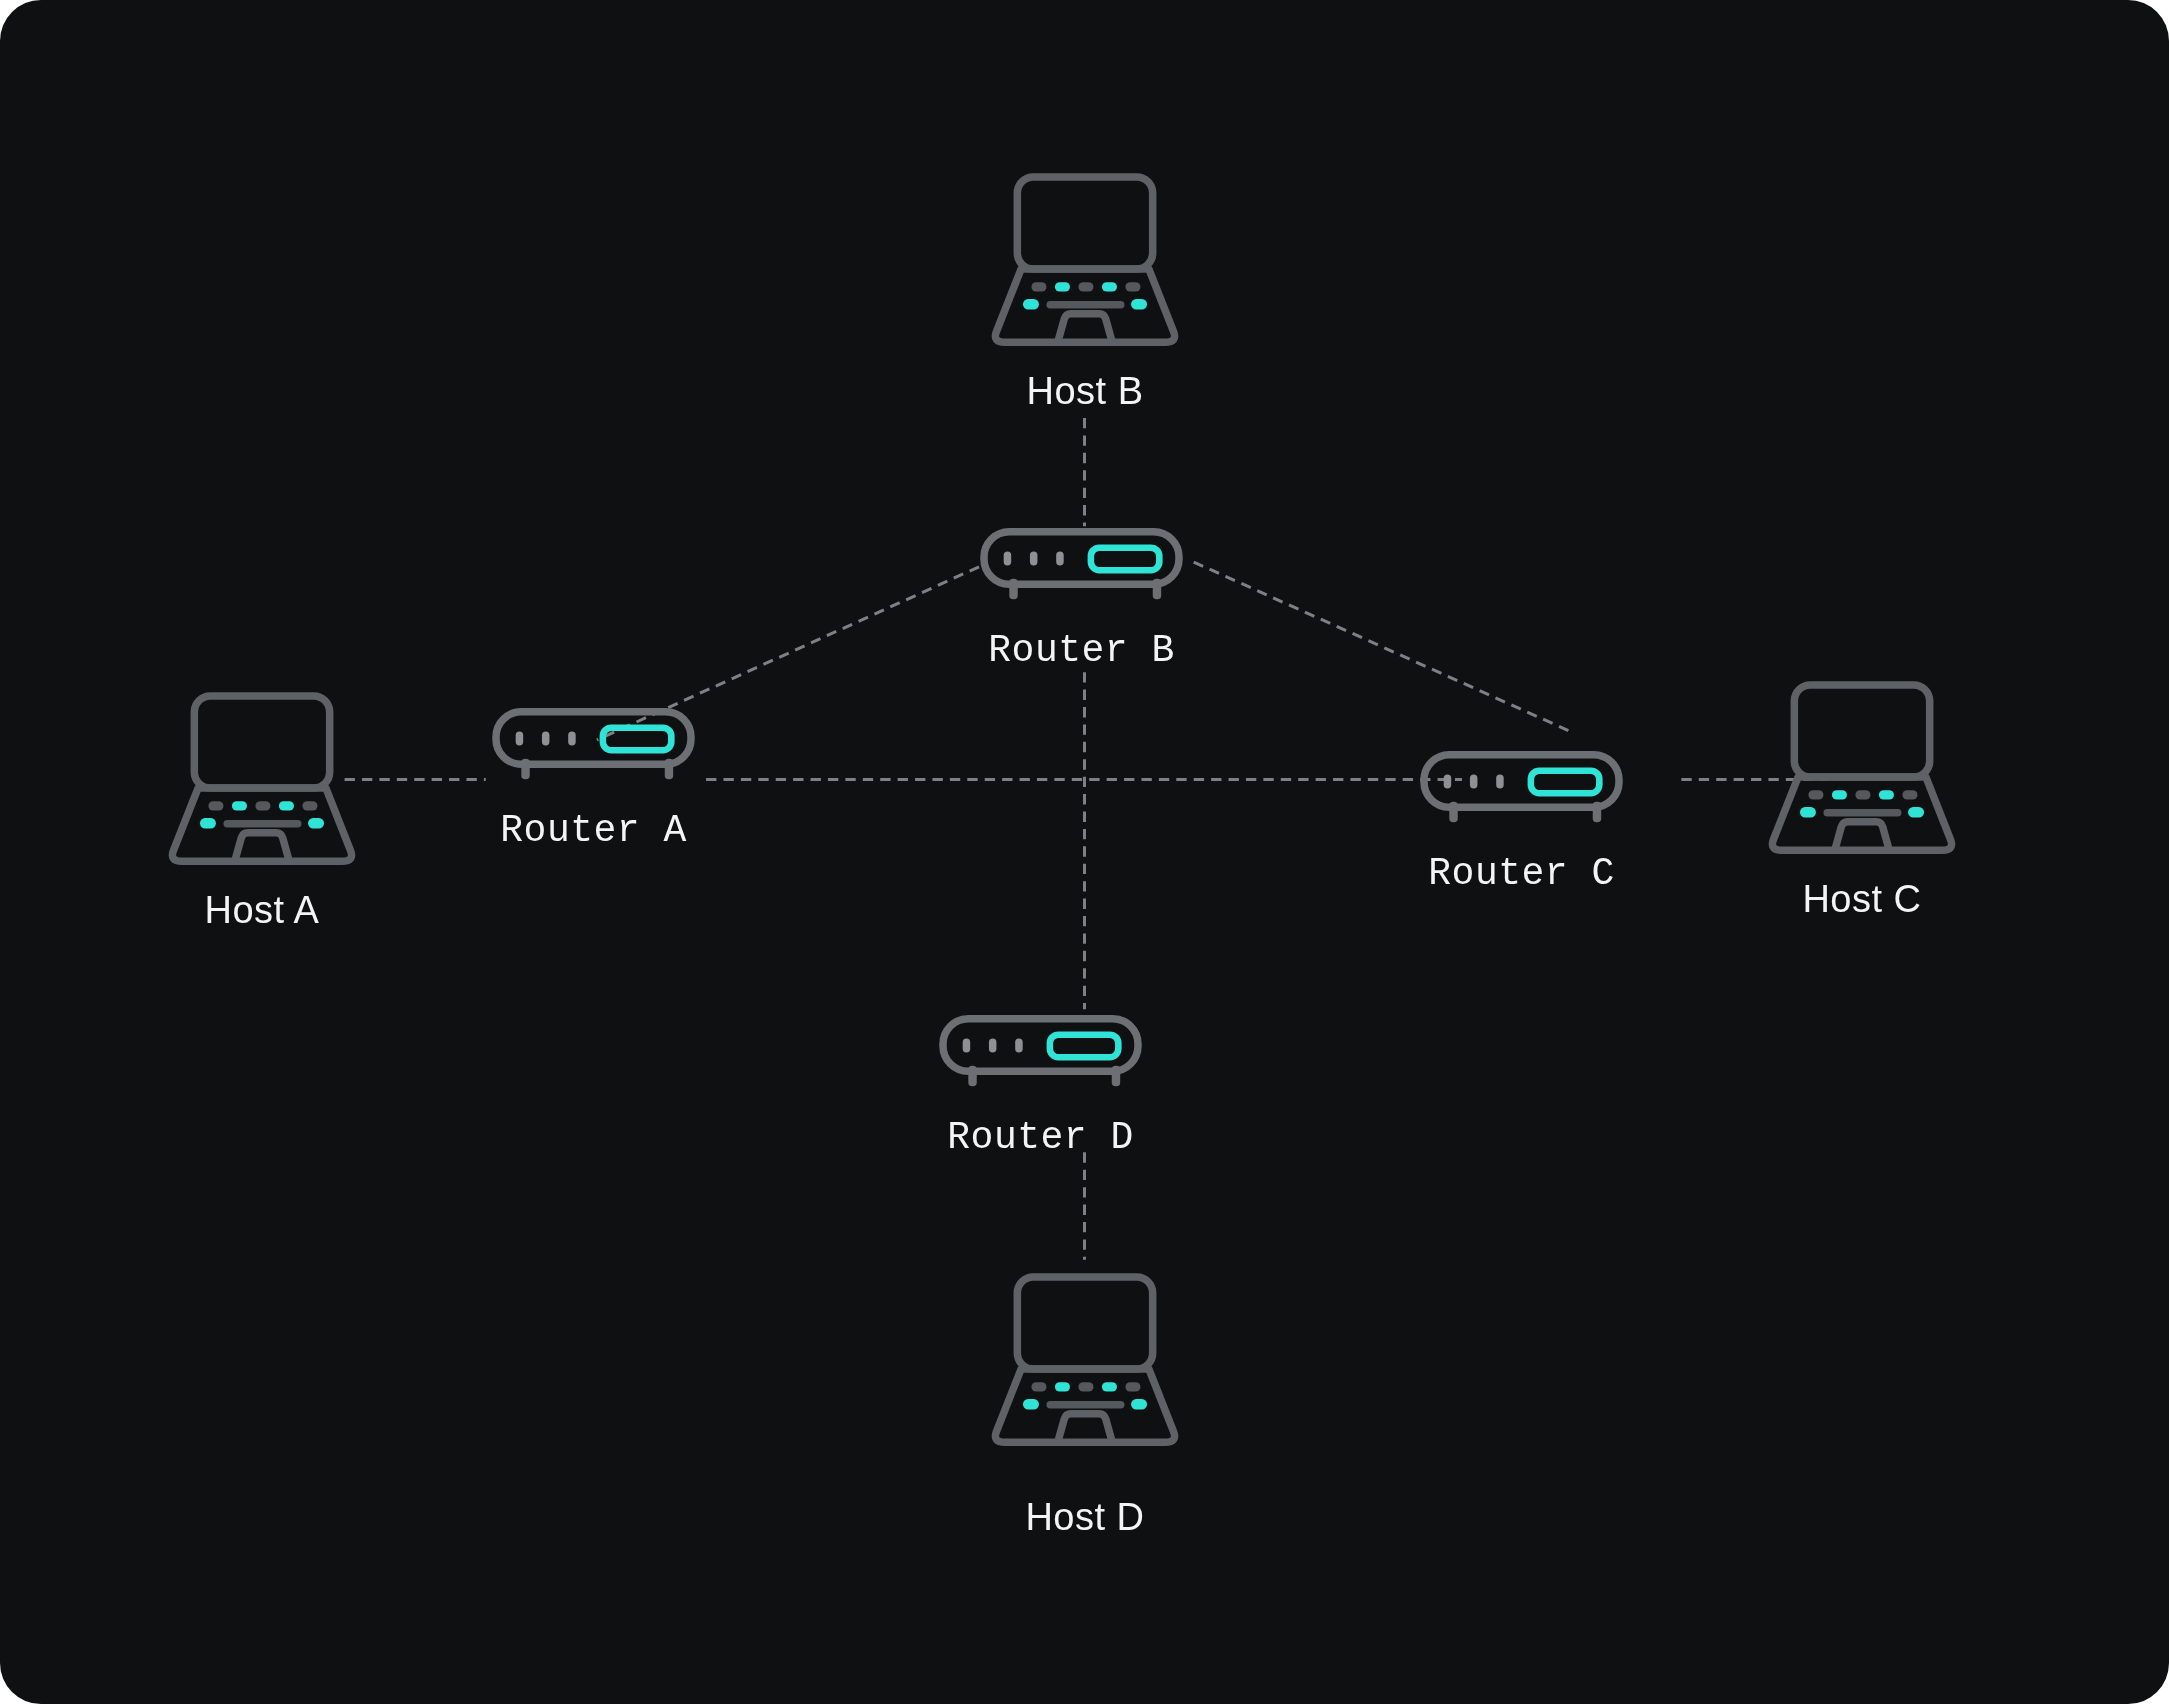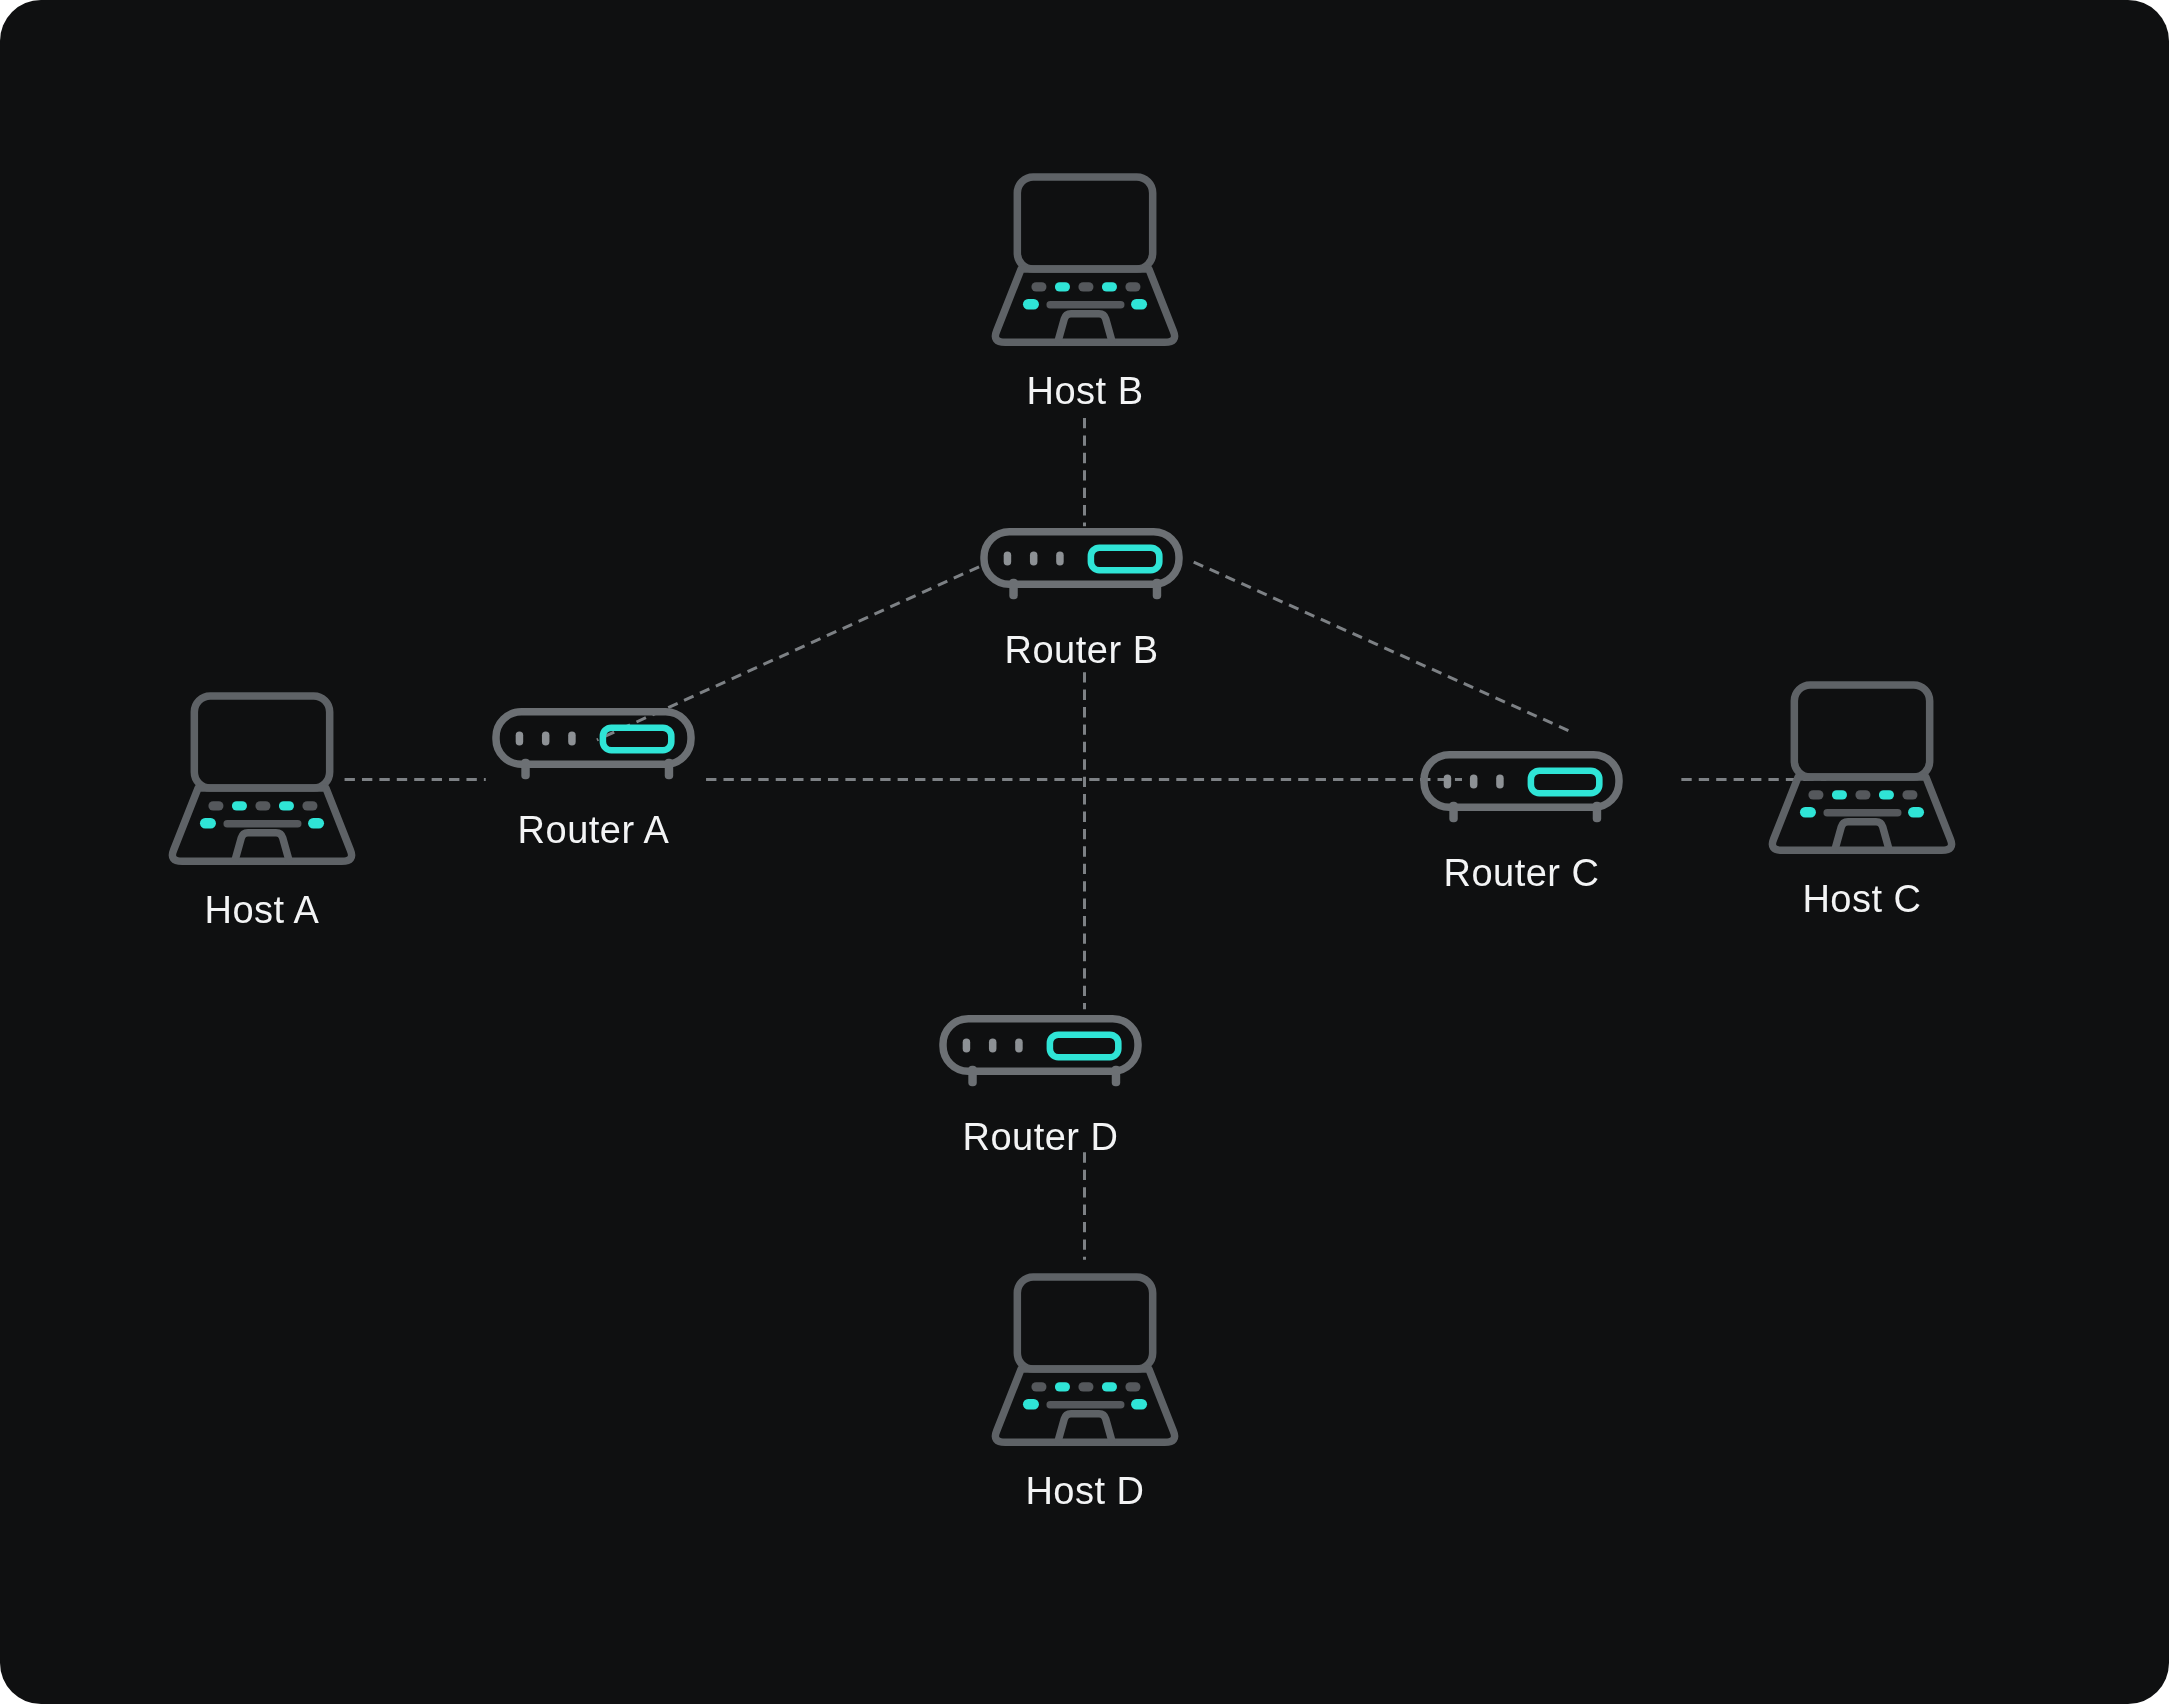--- a/index.html
+++ b/index.html
@@ -35,21 +35,21 @@
   }
   .node .label {
     color:var(--label-color,#f3f4f5);
     font-size:38px;
     font-weight:500;
     letter-spacing:0.5px;
     line-height:49px;
     white-space:nowrap;
   }
   .node.laptop { width:188px; }
-  .node.router { width:203px; }
+  .node.router { width:203px;font-family:Liberation Mono, monospace; }
   .node.laptop .label { margin-top:13px; }
   .node.router .label { margin-top:22.6px; }
   .icon { display:block; }
   
   .lt-stroke { stroke:var(--laptop-stroke,#5e6266); stroke-width:8; fill:none; }
   .key-g { fill:var(--key-gray,#55585c); }
   .key-c { fill:var(--accent,#2fe4d6); }
   
   .rt-stroke { stroke:var(--router-stroke,#6c7074); stroke-width:8; fill:none; }
   .rt-leg { fill:var(--router-stroke,#6c7074); }
@@ -192,21 +192,21 @@
     <rect class="rt-stroke" x="4" y="4" width="208" height="56" rx="27"></rect>
 
     <rect class="rt-dot" x="25" y="25" width="8" height="15" rx="4"></rect>
     <rect class="rt-dot" x="53" y="25" width="8" height="15" rx="4"></rect>
     <rect class="rt-dot" x="81" y="25" width="8" height="15" rx="4"></rect>
 
     <rect class="rt-port" x="118" y="21" width="73" height="24" rx="9"></rect>
   </svg>
 <div class="label">Router D</div>
         </div>
-        <div class="node laptop" style="left: 991px; top: 1269px;">
+        <div class="node laptop" style="left: 991px; top: 1269px; gap: 26px;">
   <svg class="icon" width="188" height="185" viewBox="0 0 200 196" aria-hidden="true">
 
     <rect class="lt-stroke" x="28" y="8" width="144" height="98" rx="17"></rect>
 
     <path class="lt-stroke" stroke-linejoin="round" d="M 32 106 L 168 106 L 194 172 Q 199 184 185 184 L 15 184 Q 1 184 6 172 Z"></path>
 
     <rect class="key-g" x="43" y="120" width="16" height="10" rx="5"></rect>
     <rect class="key-c" x="68" y="120" width="16" height="10" rx="5"></rect>
     <rect class="key-g" x="93" y="120" width="16" height="10" rx="5"></rect>
     <rect class="key-c" x="118" y="120" width="16" height="10" rx="5"></rect>

